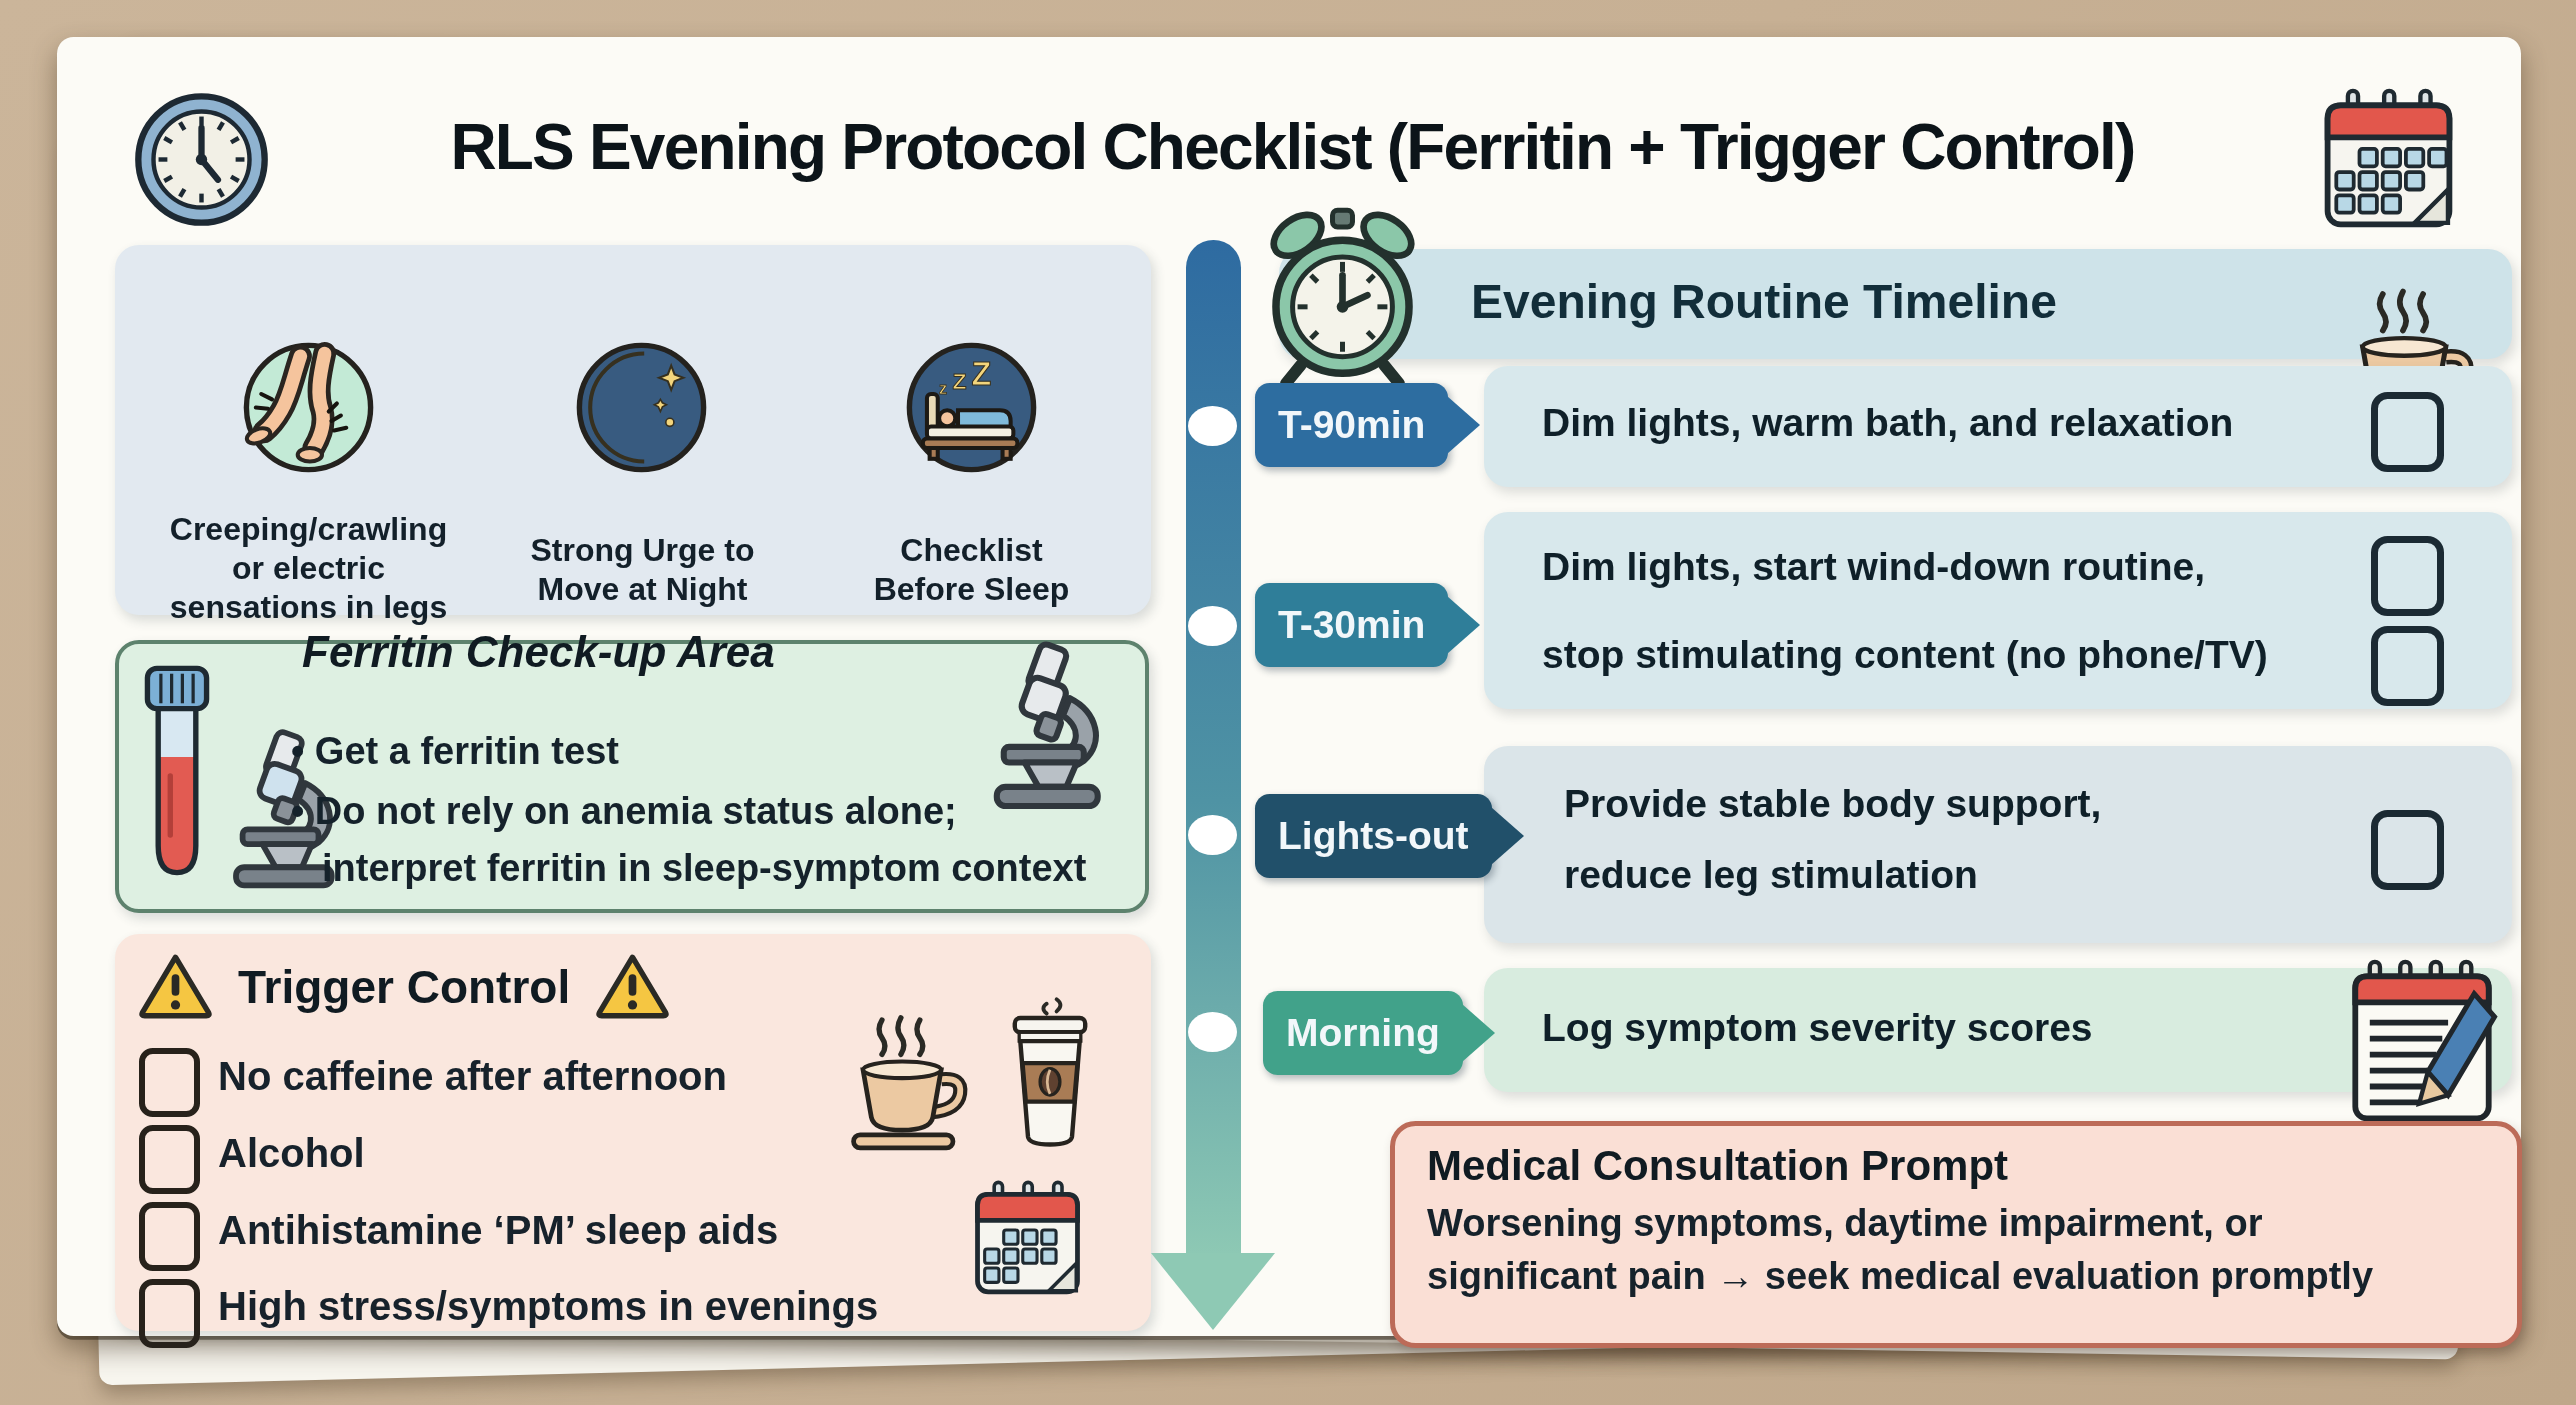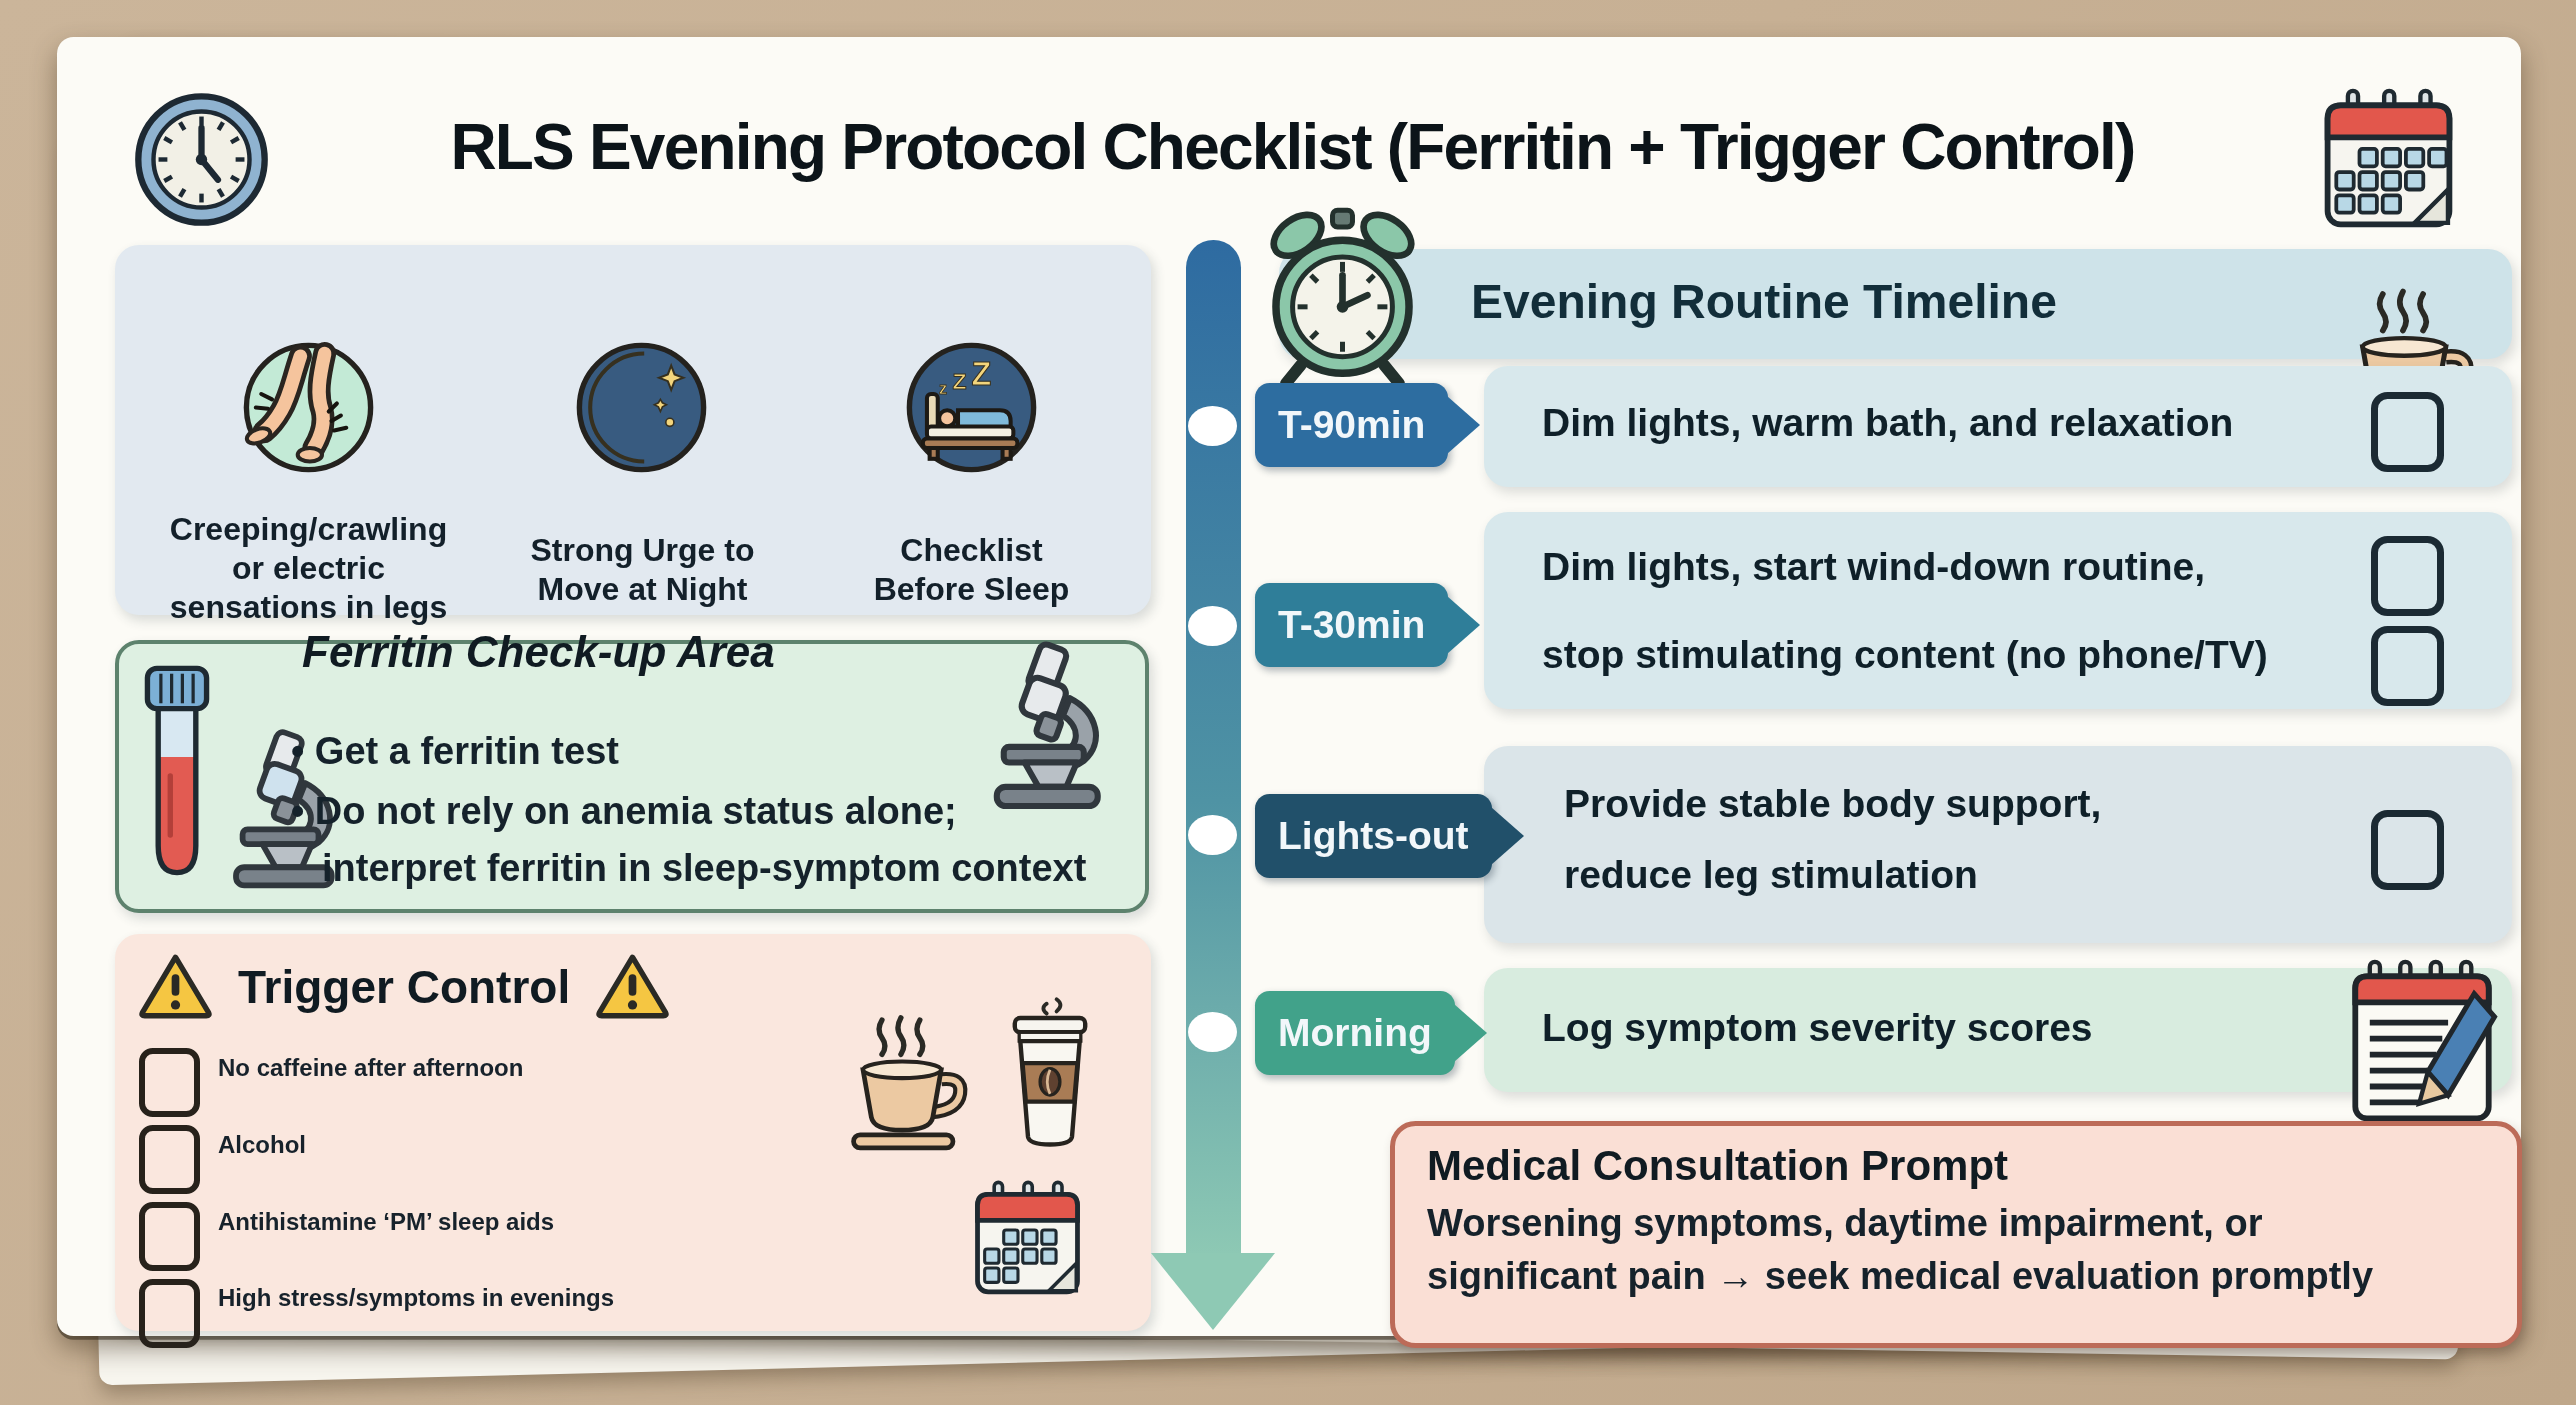--- a/index.html
+++ b/index.html
@@ -12,21 +12,21 @@
         background:var(--card,#fcfbf6);box-shadow:0 12.8px 25.6px rgba(60,45,25,.45),0 3.7px 0 rgba(45,40,30,.55);}
   .h-title{font-size:64px;font-weight:700;color:#0c1419;letter-spacing:-1.8px;text-align:center;white-space:nowrap;}
   .panel{position:absolute;border-radius:24px;box-shadow:3.7px 5.5px 11px rgba(45,60,70,.16);}
   .p-blue{background:var(--boxBlue,#e2e9f0);}
   .p-green{background:var(--boxGreen,#def0e2);border:4.6px solid var(--greenBorder,#5d826d);}
   .p-peach{background:var(--boxPeach,#fae7de);}
   .sec-title{font-size:44px;font-weight:700;color:#101b22;white-space:nowrap;}
   .sym-sub{font-size:35px;font-weight:700;}
   .cap{font-size:32px;font-weight:700;line-height:39px;text-align:center;color:#13202a;}
   .fer-b{font-size:38px;font-weight:600;color:#15222b;white-space:nowrap;}
-  .trg-item{font-size:24px;font-weight:600;color:#17222b;white-space:nowrap;}
+  .trg-item{font-size:40px;font-weight:600;color:#17222b;white-space:nowrap;}
   .cb{position:absolute;border:7.3px solid #1b2a33;border-radius:16.5px;background:transparent;}
   .cb-trg{border-width:6.4px;border-radius:13.7px;border-color:#27221b;}
   .band{position:absolute;left:1279px;top:249px;width:1233px;height:110px;border-radius:24px;
         background:var(--band,#cee3e9);box-shadow:3.7px 5.5px 11px rgba(45,60,70,.15);}
   .band-title{font-size:48px;font-weight:700;color:#122e3a;white-space:nowrap;}
   .bar{position:absolute;left:1186px;top:240px;width:55px;height:1021px;border-radius:27.4px 27.4px 0 0;
        background:linear-gradient(180deg,var(--barTop,#2e6ba1) 0%,var(--barMid,#4f93a4) 55%,var(--barBottom,#8ec9b4) 100%);}
   .bar-arrow{position:absolute;left:1151px;top:1253px;width:0;height:0;
        border-left:62px solid transparent;border-right:62px solid transparent;
        border-top:77px solid var(--barBottom,#8ec9b4);}
@@ -333,21 +333,21 @@
   <div class="dot" style="top:606px;"></div>
 
   <div class="rowbox" style="top:746px;height:197px;background:var(--rowBlue2,#dbe5e9);"></div>
   <div class="badge" style="--bc:var(--badge3,#21506a);top:794px;">Lights-out</div>
   <div class="row-line" style="left:1564px;top:782px;">Provide stable body support,</div>
   <div class="row-line" style="left:1564px;top:853px;">reduce leg stimulation</div>
   <div class="cb" style="left:2371px;top:810px;width:59px;height:66px;"></div>
   <div class="dot" style="top:815px;"></div>
 
   <div class="rowbox" style="top:968px;height:124px;background:var(--rowGreen,#d8ecdf);"></div>
-  <div class="badge" style="--bc:var(--badge4,#41a28a);top:991px;">Morning</div>
+  <div class="badge" style="--bc:var(--badge4,#41a28a);top:991px;margin-left:8px;">Morning</div>
   <div class="row-line" style="left:1542px;top:1006px;">Log symptom severity scores</div>
   <div class="dot" style="top:1012px;"></div>
   <svg class="abs" style="left:2335px;top:956px;" width="174" height="174" viewBox="0 0 120 120">
     <g fill="#e9e9e2" stroke="#20262b" stroke-width="3">
       <rect x="24" y="4" width="7" height="18" rx="3.5"></rect>
         <rect x="45" y="4" width="7" height="18" rx="3.5"></rect>
         <rect x="66" y="4" width="7" height="18" rx="3.5"></rect>
         <rect x="87" y="4" width="7" height="18" rx="3.5"></rect>
     </g>
     <rect x="14" y="14" width="92" height="98" rx="8" fill="#fbfaf4" stroke="#20262b" stroke-width="4"></rect>

